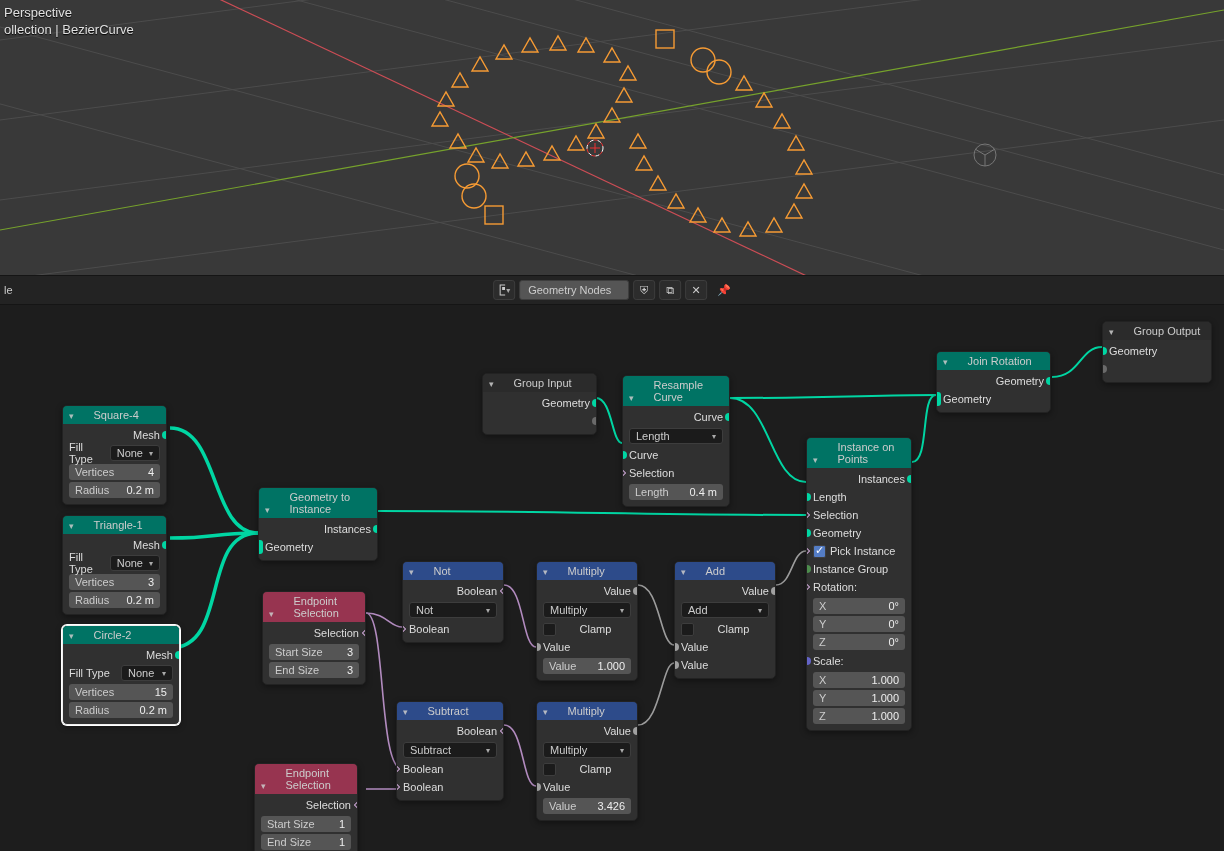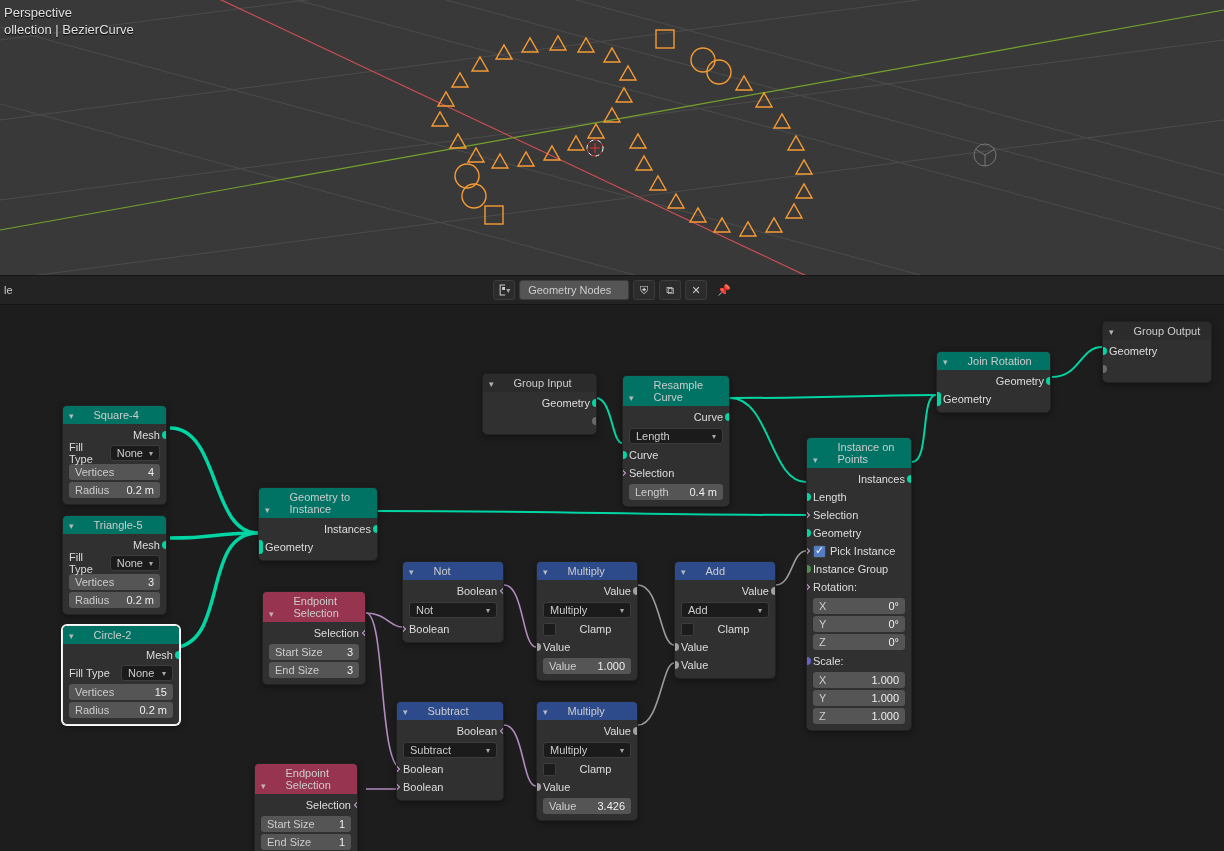--- a/index.html
+++ b/index.html
@@ -254,21 +254,21 @@
     <div class="prop-pill">
           <span class="k">Radius</span>
           <span class="v">0.2 m</span>
         </div>
   </div>
 </div>
 
 <div class="node c-mesh" style="left:62px; top:210px; width:105px">
   <div class="title">
         <span class="tri"></span>
-        <span>Triangle-5</span>
+        <span>Triangle-1</span>
       </div>
   <div class="body">
     <div class="row">
           <span></span>
           <span class="lab">Mesh</span>
           <span class="sock r geo"></span>
         </div>
     <div class="row" style="gap:4px">
           <span class="lab">Fill Type</span>
           <div class="drop" style="width:52px">

